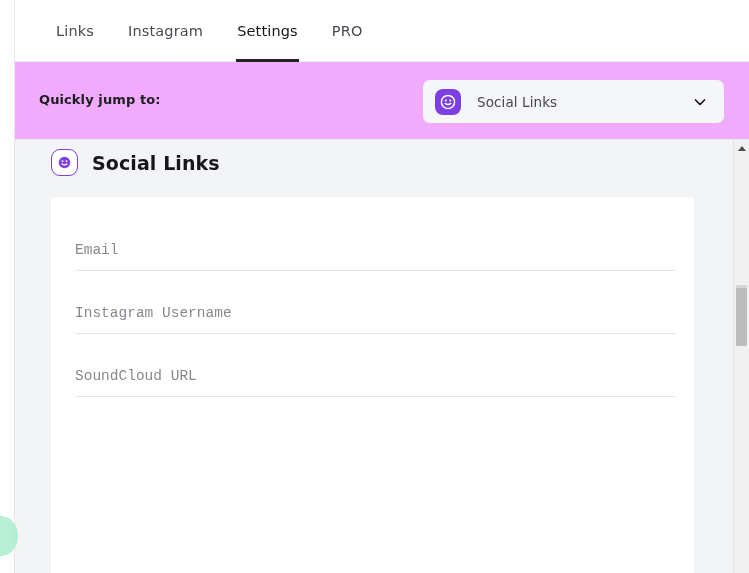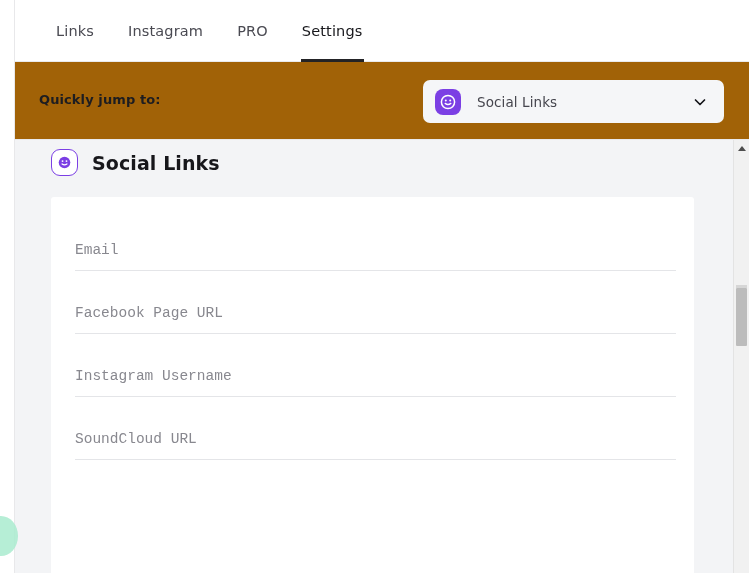--- a/index.html
+++ b/index.html
@@ -56,21 +56,21 @@
     bottom: 0;
     height: 3px;
     background: #232326;
   }
 
   
   .jumpbar {
     position: absolute;
     left: 15px; top: 62px;
     width: 734px; height: 78px;
-    background: #a16207;
+    background: #f0abfc;
     border-bottom: 1px solid #e9eaec;
   }
   .jump-label {
     position: absolute;
     left: 24px; top: 30px;
     font-size: 13px;
     font-weight: bold;
     color: #1d1d21;
     letter-spacing: .1px;
   }
@@ -223,25 +223,25 @@
 
   <div class="panel-left-border"></div>
 
   <div class="tabbar">
     <div class="tab">
       <span>Links</span>
     </div>
     <div class="tab">
       <span>Instagram</span>
     </div>
+    <div class="tab active">
+      <span>Settings</span>
+    </div>
     <div class="tab">
       <span>PRO</span>
-    </div>
-    <div class="tab active">
-      <span>Settings</span>
     </div>
   </div>
 
   <div class="jumpbar">
     <div class="jump-label">Quickly jump to:</div>
 
     <div class="jump-select">
       <span class="smiley-filled sel-icon">
         <svg width="16" height="16" viewBox="0 0 16 16" aria-hidden="true">
           <circle cx="8" cy="8" r="6.6" fill="none" stroke="#ffffff" stroke-width="1.5"></circle>
@@ -271,23 +271,20 @@
         </svg>
       </span>
       <span class="section-title">Social Links</span>
     </div>
 
     <div class="card">
       <div class="field">
         <input type="text" placeholder="Email" style="">
       </div>
       <div class="field">
-        <input type="text" placeholder="Facebook Page URL" style="">
-      </div>
-      <div class="field">
         <input type="text" placeholder="Instagram Username" style="">
       </div>
       <div class="field">
         <input type="text" placeholder="SoundCloud URL" style="">
       </div>
     </div>
 
   </div>
 
   <div class="mint-blob"></div>

